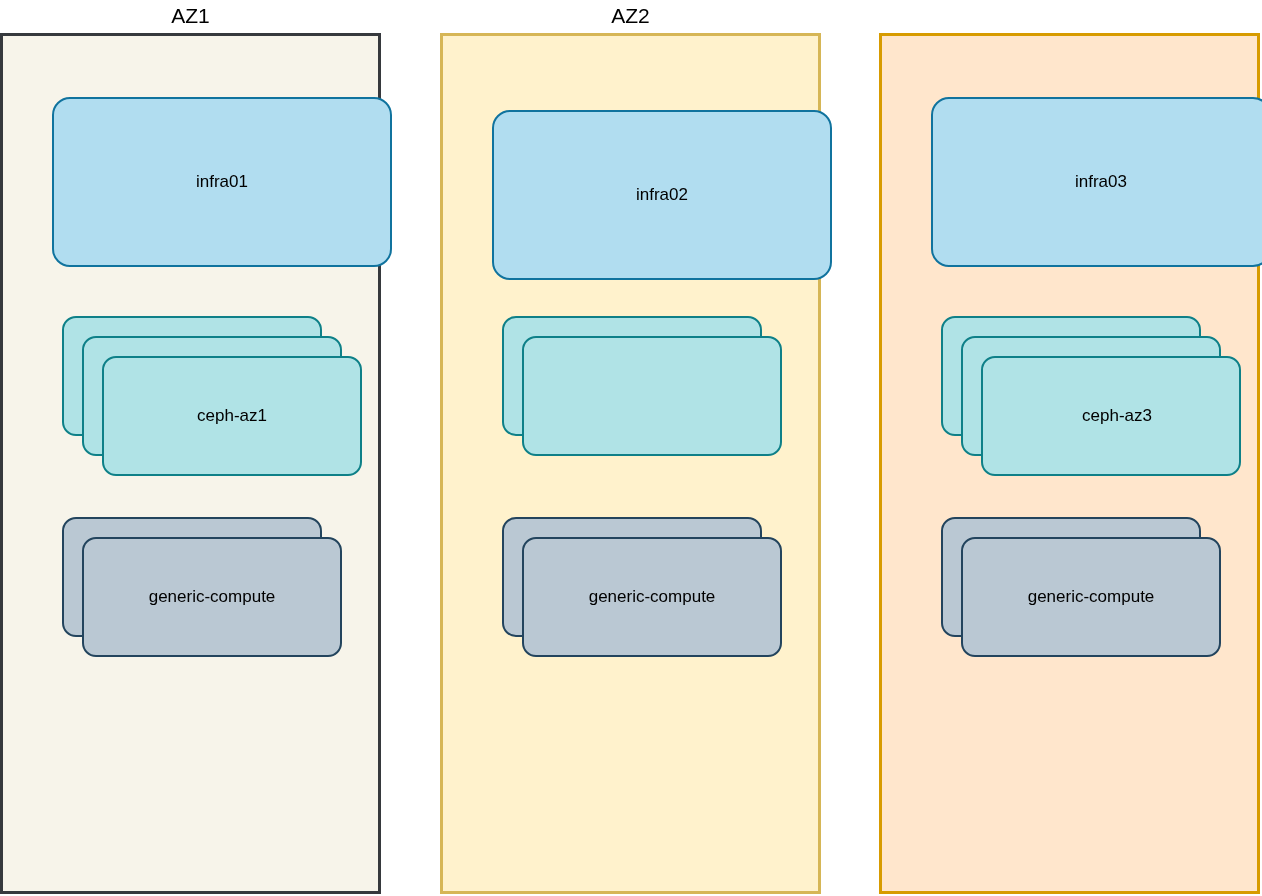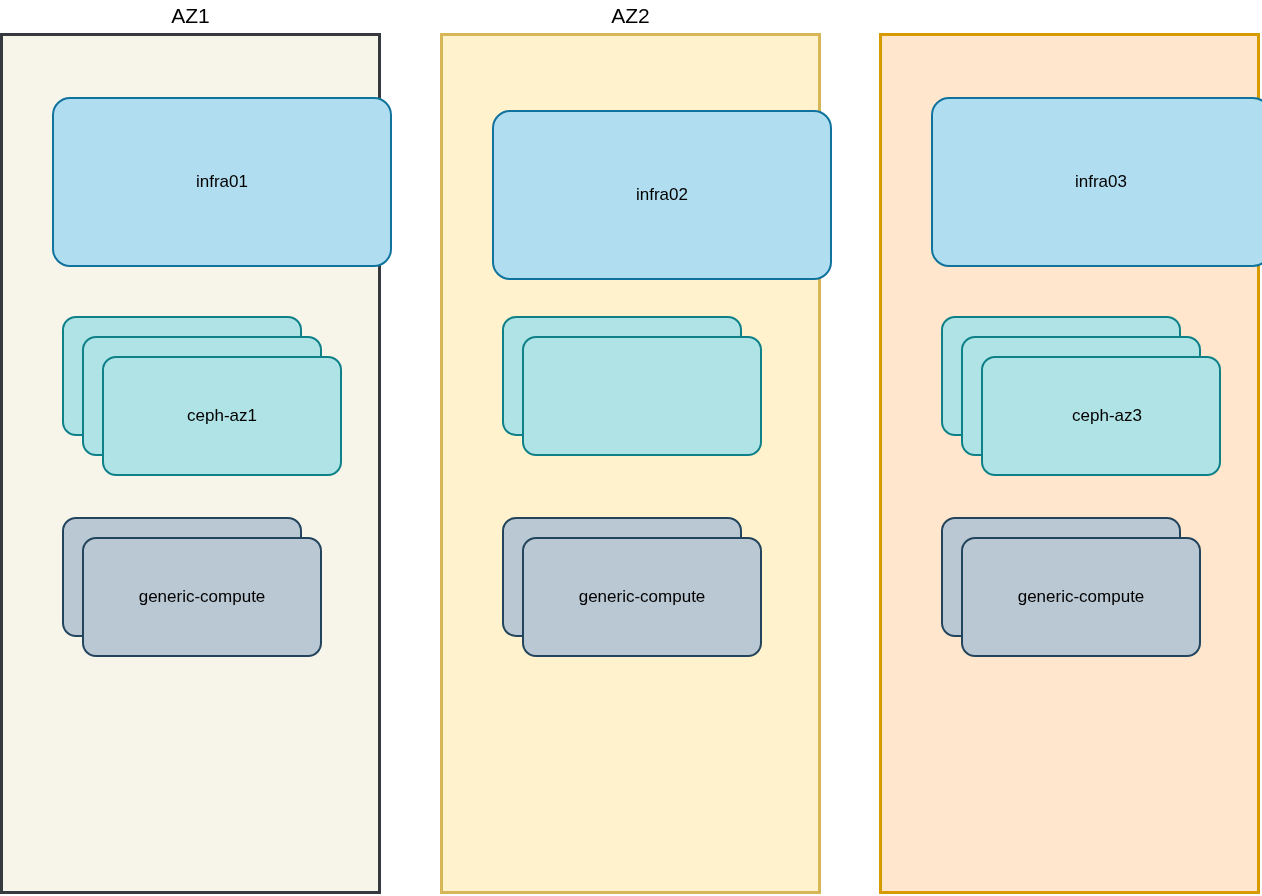--- a/index.html
+++ b/index.html
@@ -56,21 +56,21 @@
     border-radius: 18px;
     display: flex;
     align-items: center;
     justify-content: center;
   }
   .stack {
     position: absolute;
   }
   .stack-layer {
     position: absolute;
-    width: 240px;
+    width: 260px;
     height: 120px;
     box-sizing: border-box;
     border: 2px solid;
     border-radius: 14px;
   }
   .stack-layer.front {
     display: flex;
     align-items: center;
     justify-content: center;
   }

